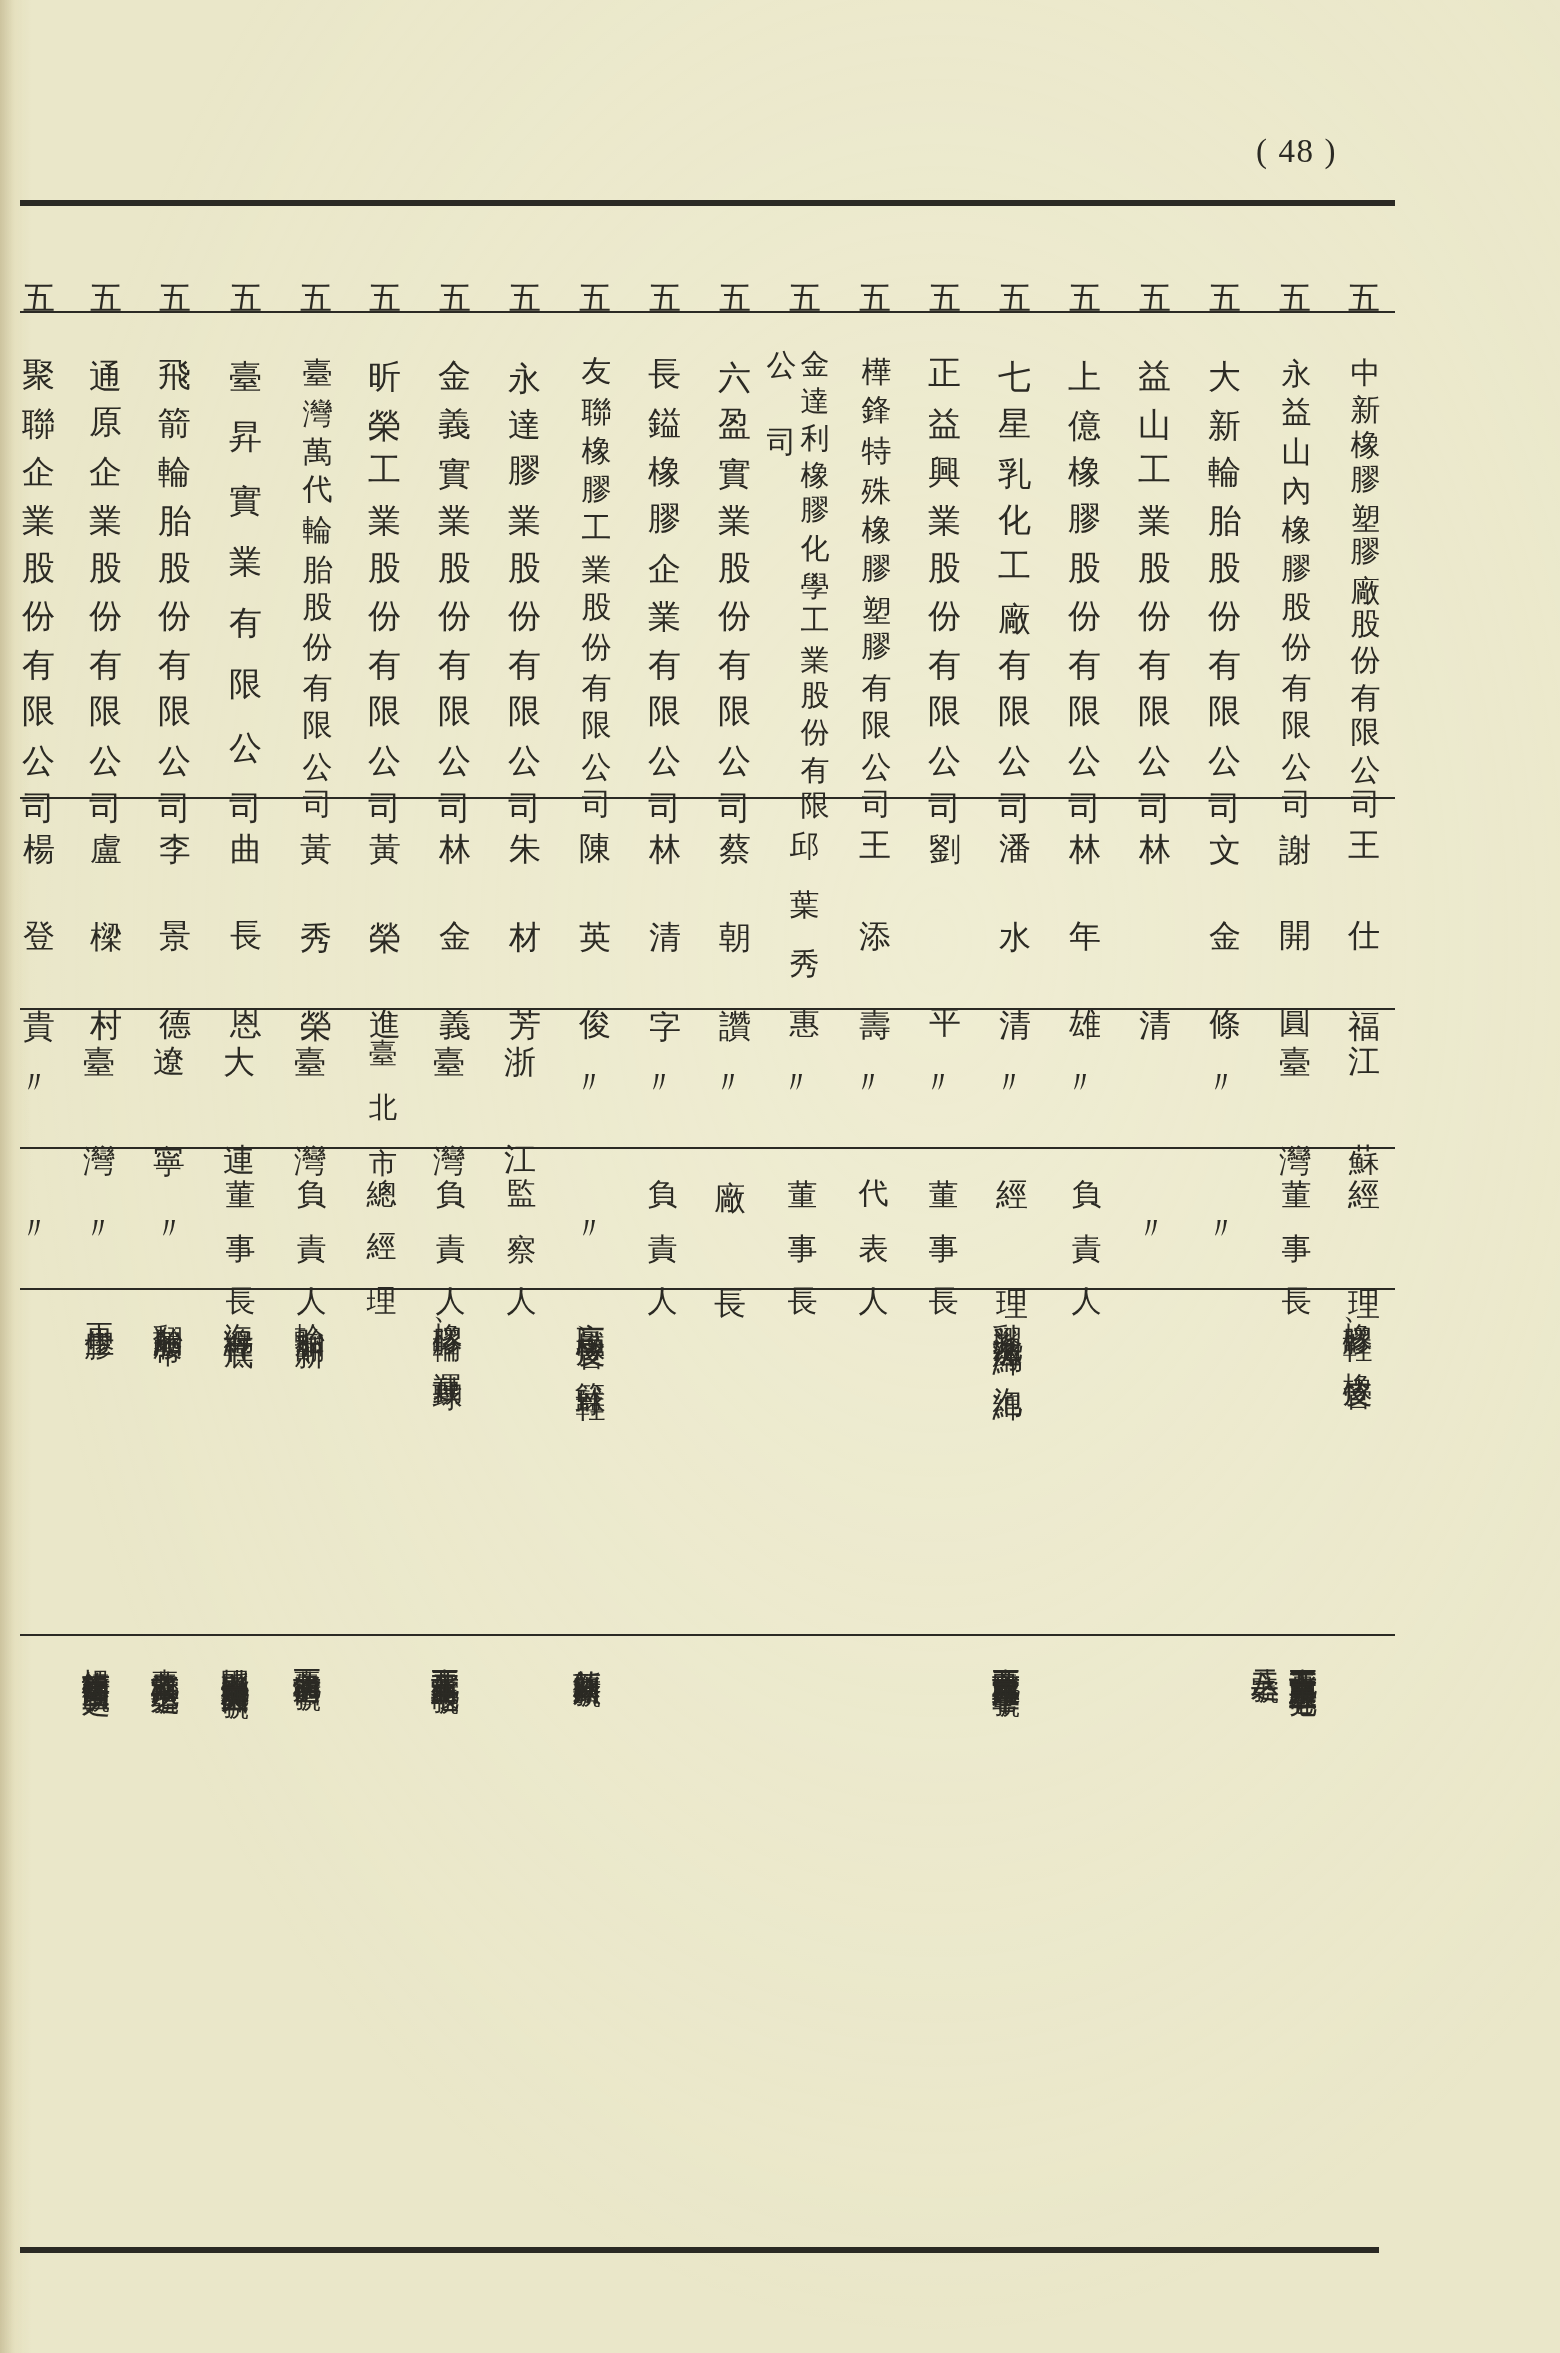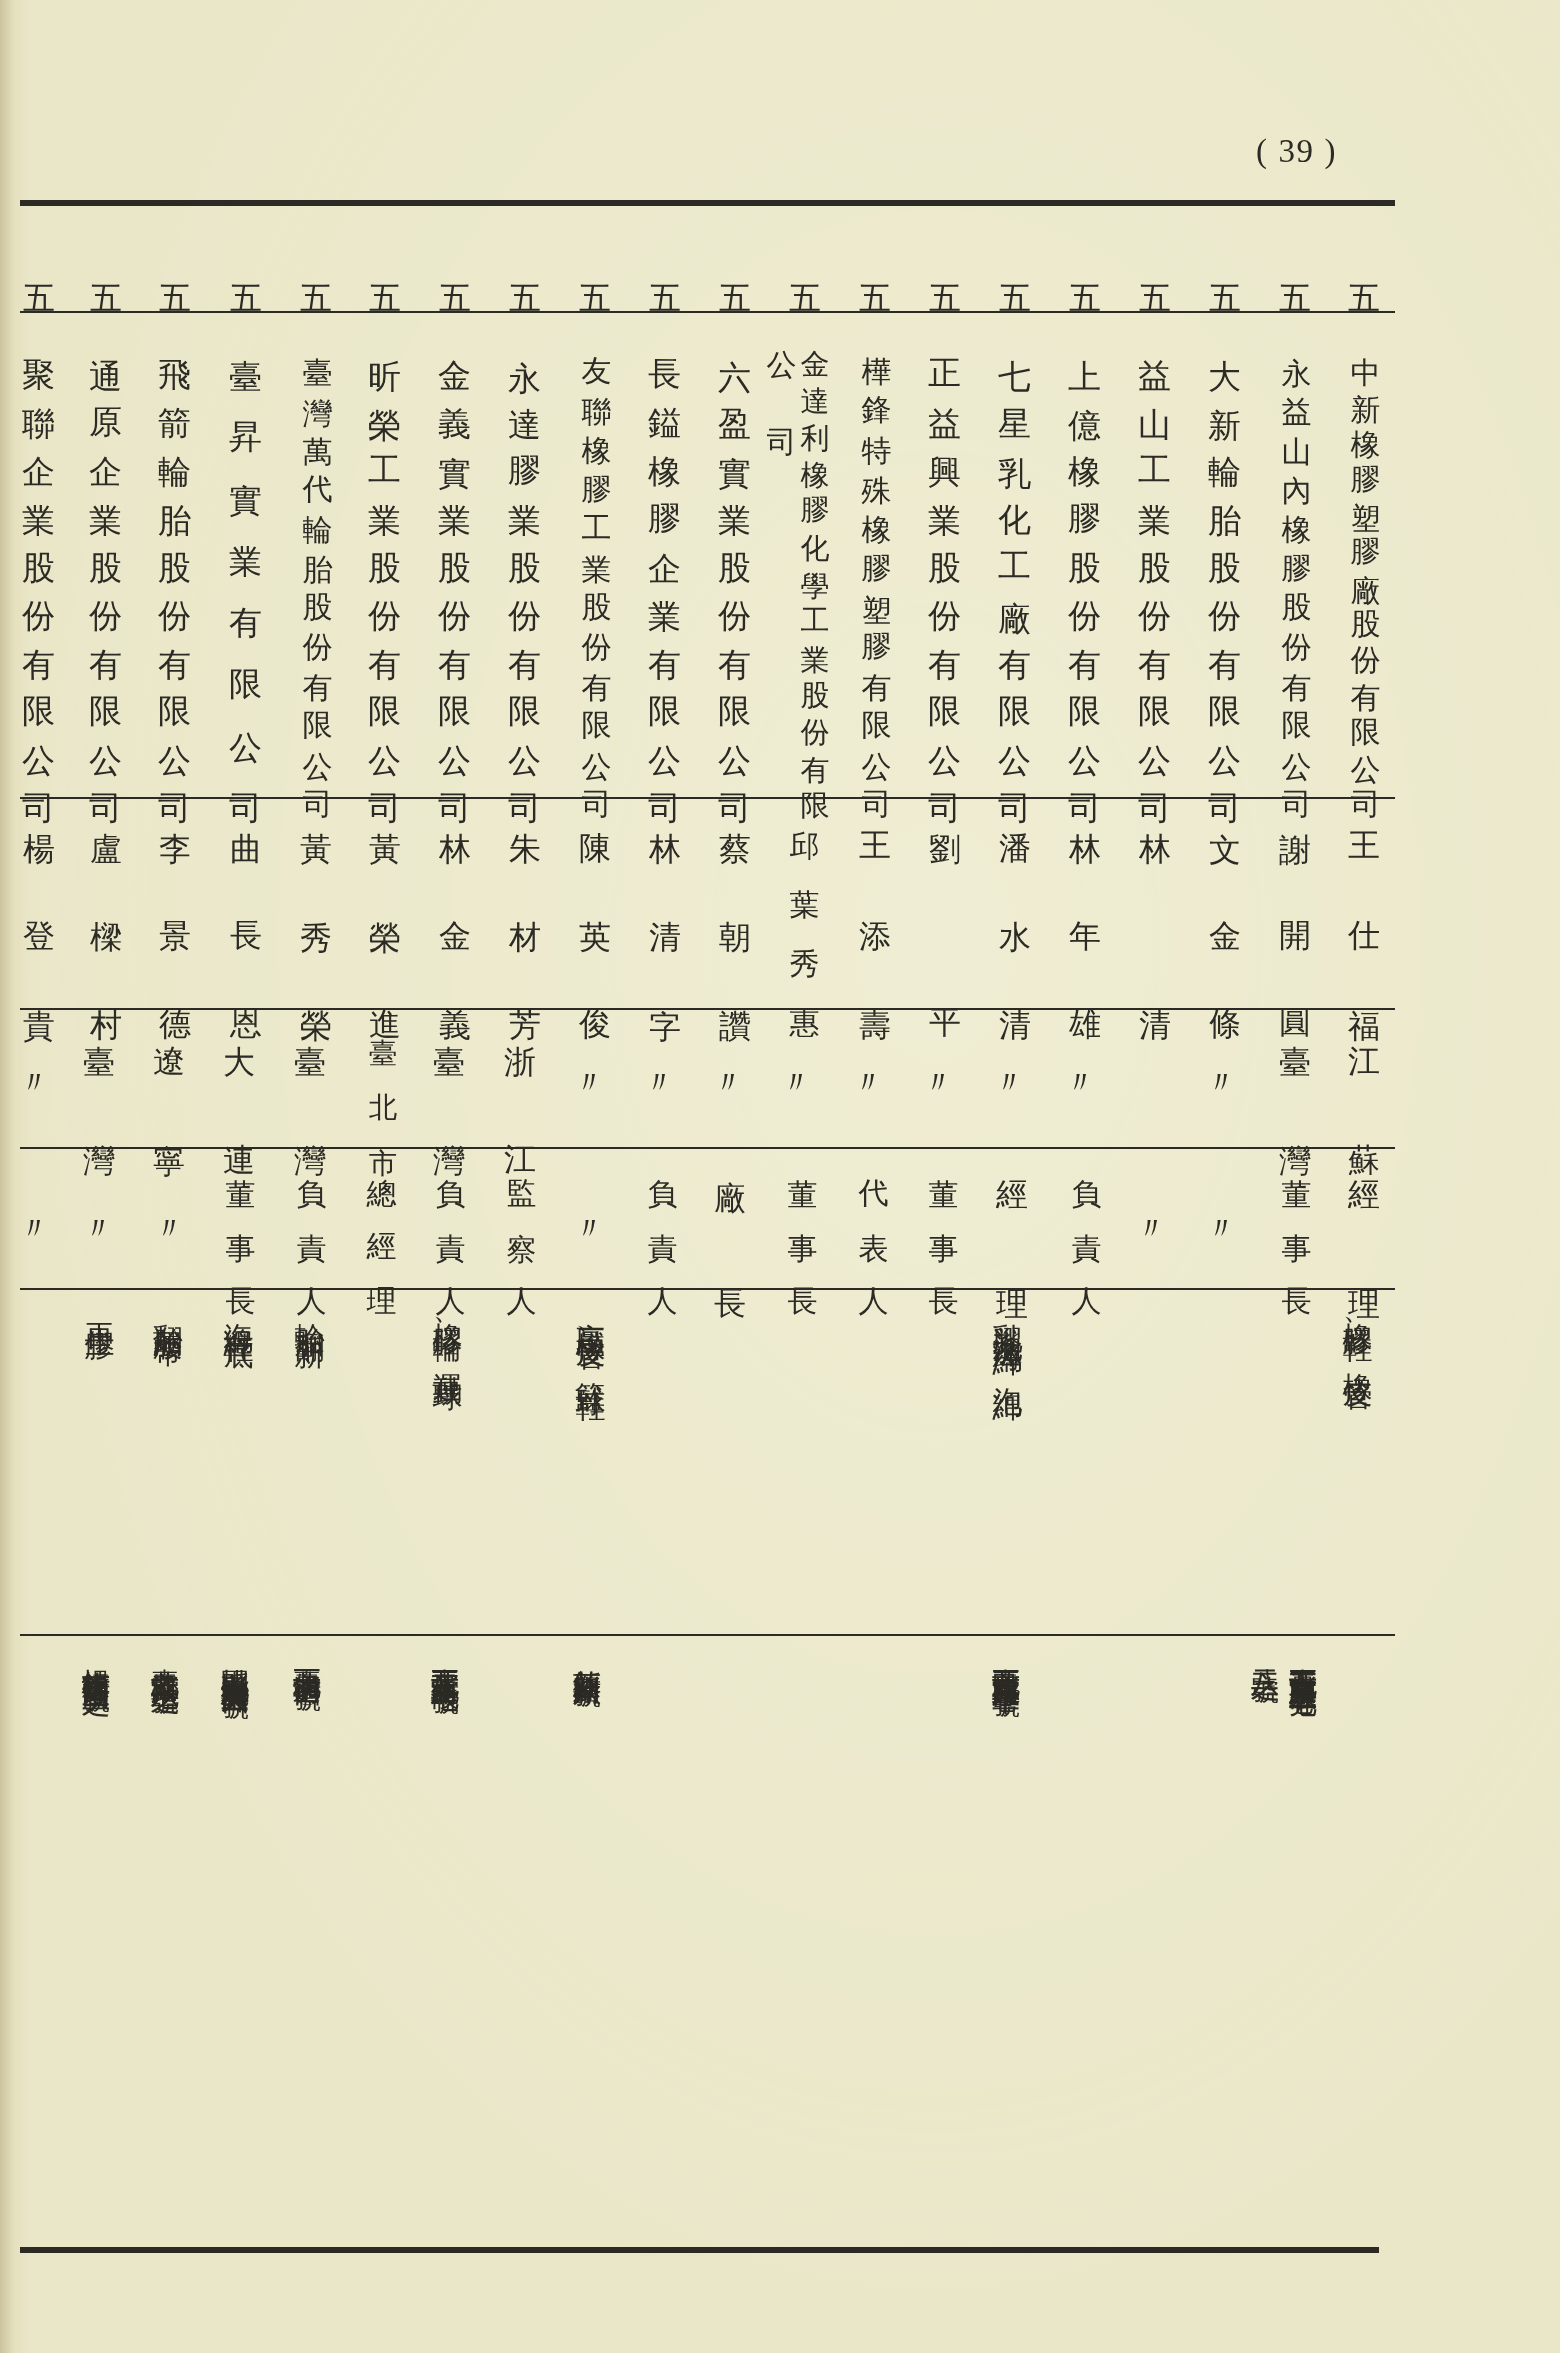--- a/index.html
+++ b/index.html
@@ -37,21 +37,21 @@
   .native.ditto { top: 1054px; height: 32px; font-size: 32px; }
   .title { top: 1155px; height: 108px; font-size: 30px; }
   .title.two { top: 1155px; height: 108px; font-size: 32px; }
   .title.ditto { top: 1200px; height: 32px; font-size: 32px; }
   .product { top: 1299px; font-size: 30px; text-align: start; text-align-last: start; letter-spacing: 4.8px; }
   .address { top: 1646px; font-size: 28.5px; text-align: start; text-align-last: start; letter-spacing: 1.6px; }
 </style>
 </head>
 <body>
 
-<div class="page-num">( 39 )</div>
+<div class="page-num">( 48 )</div>
 
 <div class="rule thick" style="top:200px;"></div>
 <div class="rule thin" style="top:311px;"></div>
 <div class="rule thin" style="top:797px;"></div>
 <div class="rule thin" style="top:1008px;"></div>
 <div class="rule thin" style="top:1147px;"></div>
 <div class="rule thin" style="top:1288px;"></div>
 <div class="rule thin" style="top:1634px;"></div>
 <div class="rule thick" style="top:2247px; left:20px; width:1359px;"></div>
 

